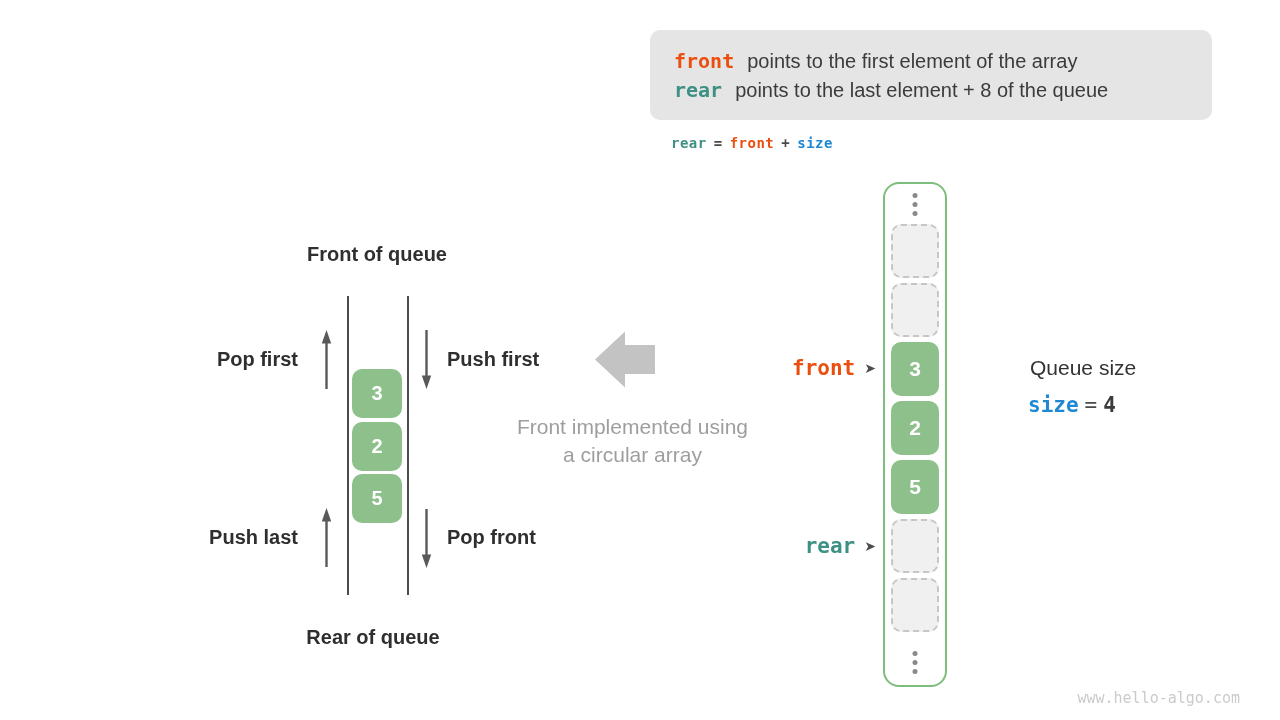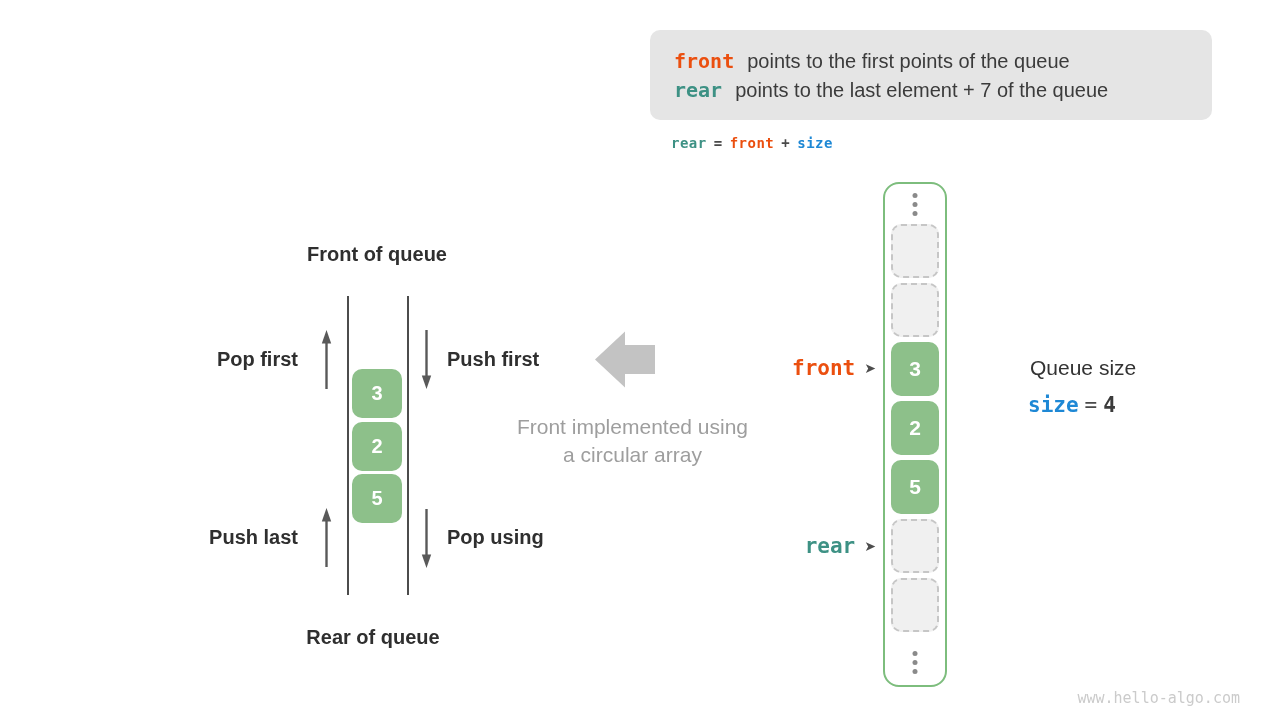--- a/index.html
+++ b/index.html
@@ -114,46 +114,46 @@
   }
 </style>
 </head>
 <body>
 
 <div class="stage">
 
   <div class="info-box">
     <div class="info-line">
       <span class="kw c-orange">front</span>
-      <span>points to the first points of the queue</span>
+      <span>points to the first element of the array</span>
     </div>
     <div class="info-line">
       <span class="kw c-teal">rear</span>
-      <span>points to the last element + 7 of the queue</span>
+      <span>points to the last element + 8 of the queue</span>
     </div>
   </div>
 
   <div class="formula">
     <span class="c-teal">rear</span><span class="op">=</span><span class="c-orange">front</span><span class="op">+</span><span class="c-blue">size</span>
   </div>
 
   <div class="dlabel lbl-front-of-queue">Front of queue</div>
   <div class="dlabel lbl-rear-of-queue">Rear of queue</div>
 
   <div class="vline l"></div>
   <div class="vline r"></div>
 
   <div class="lcell c0">3</div>
   <div class="lcell c1">2</div>
   <div class="lcell c2">5</div>
 
   <div class="dlabel lbl-pop-first">Pop first</div>
   <div class="dlabel lbl-push-first">Push first</div>
   <div class="dlabel lbl-push-last">Push last</div>
-  <div class="dlabel lbl-pop-last">Pop using</div>
+  <div class="dlabel lbl-pop-last">Pop front</div>
 
   <span class="arr pop-first">
     <svg width="13" height="60" viewBox="0 0 13 60">
         <line x1="6.5" y1="59" x2="6.5" y2="9" stroke="#595959" stroke-width="2.4"></line>
         <polygon points="6.5,0 1.8,13.5 11.2,13.5" fill="#595959"></polygon>
       </svg>
   </span>
   <span class="arr push-first">
     <svg width="13" height="60" viewBox="0 0 13 60">
         <line x1="6.5" y1="1" x2="6.5" y2="51" stroke="#595959" stroke-width="2.4"></line>

